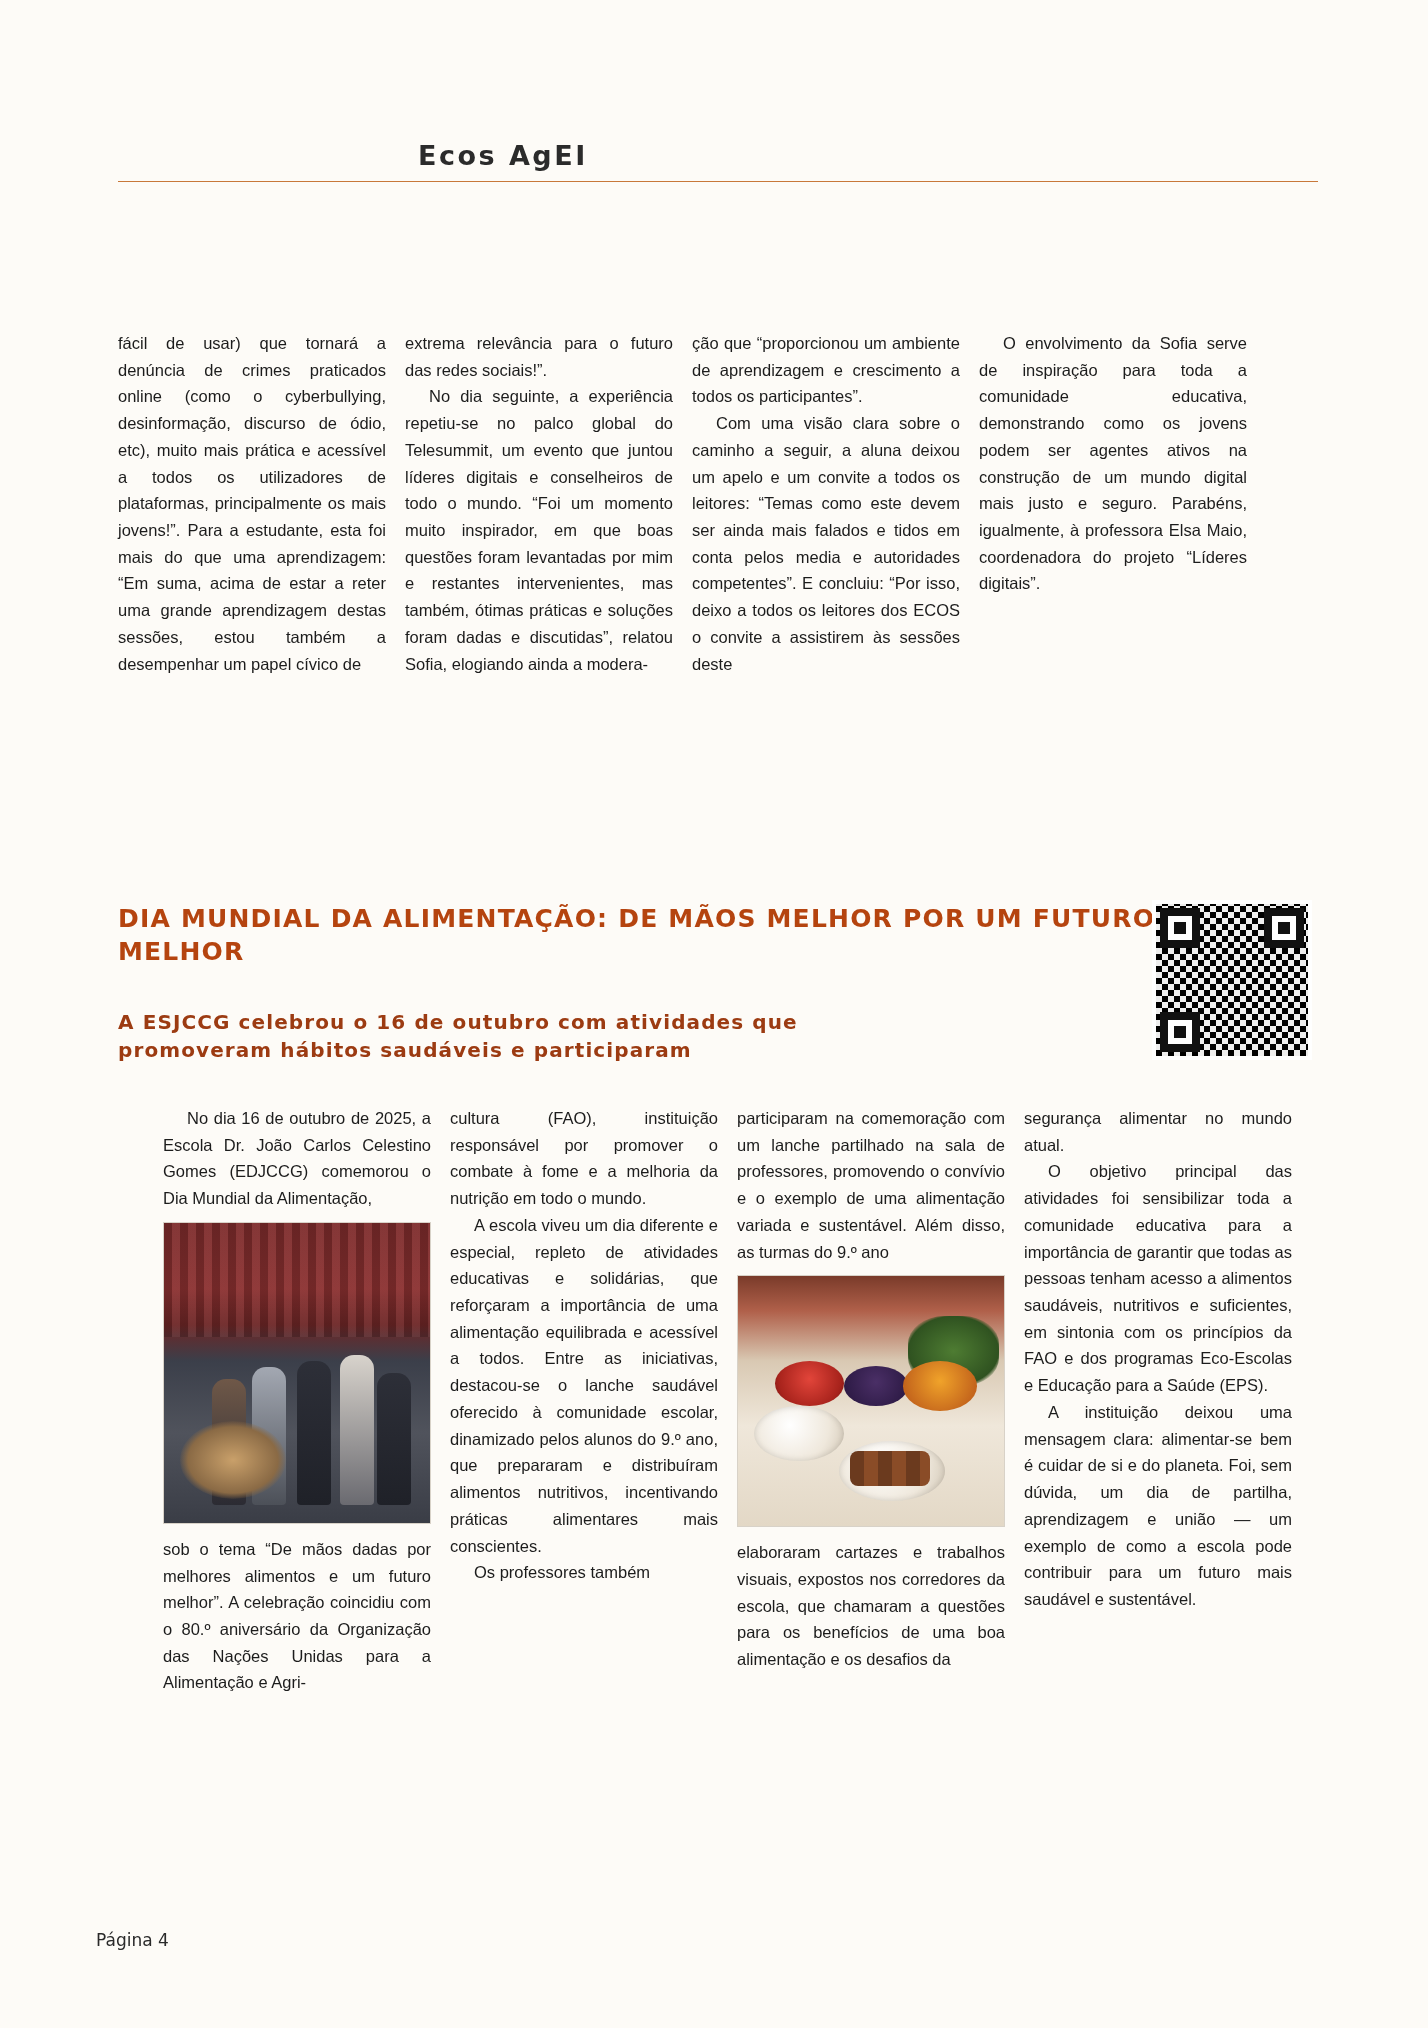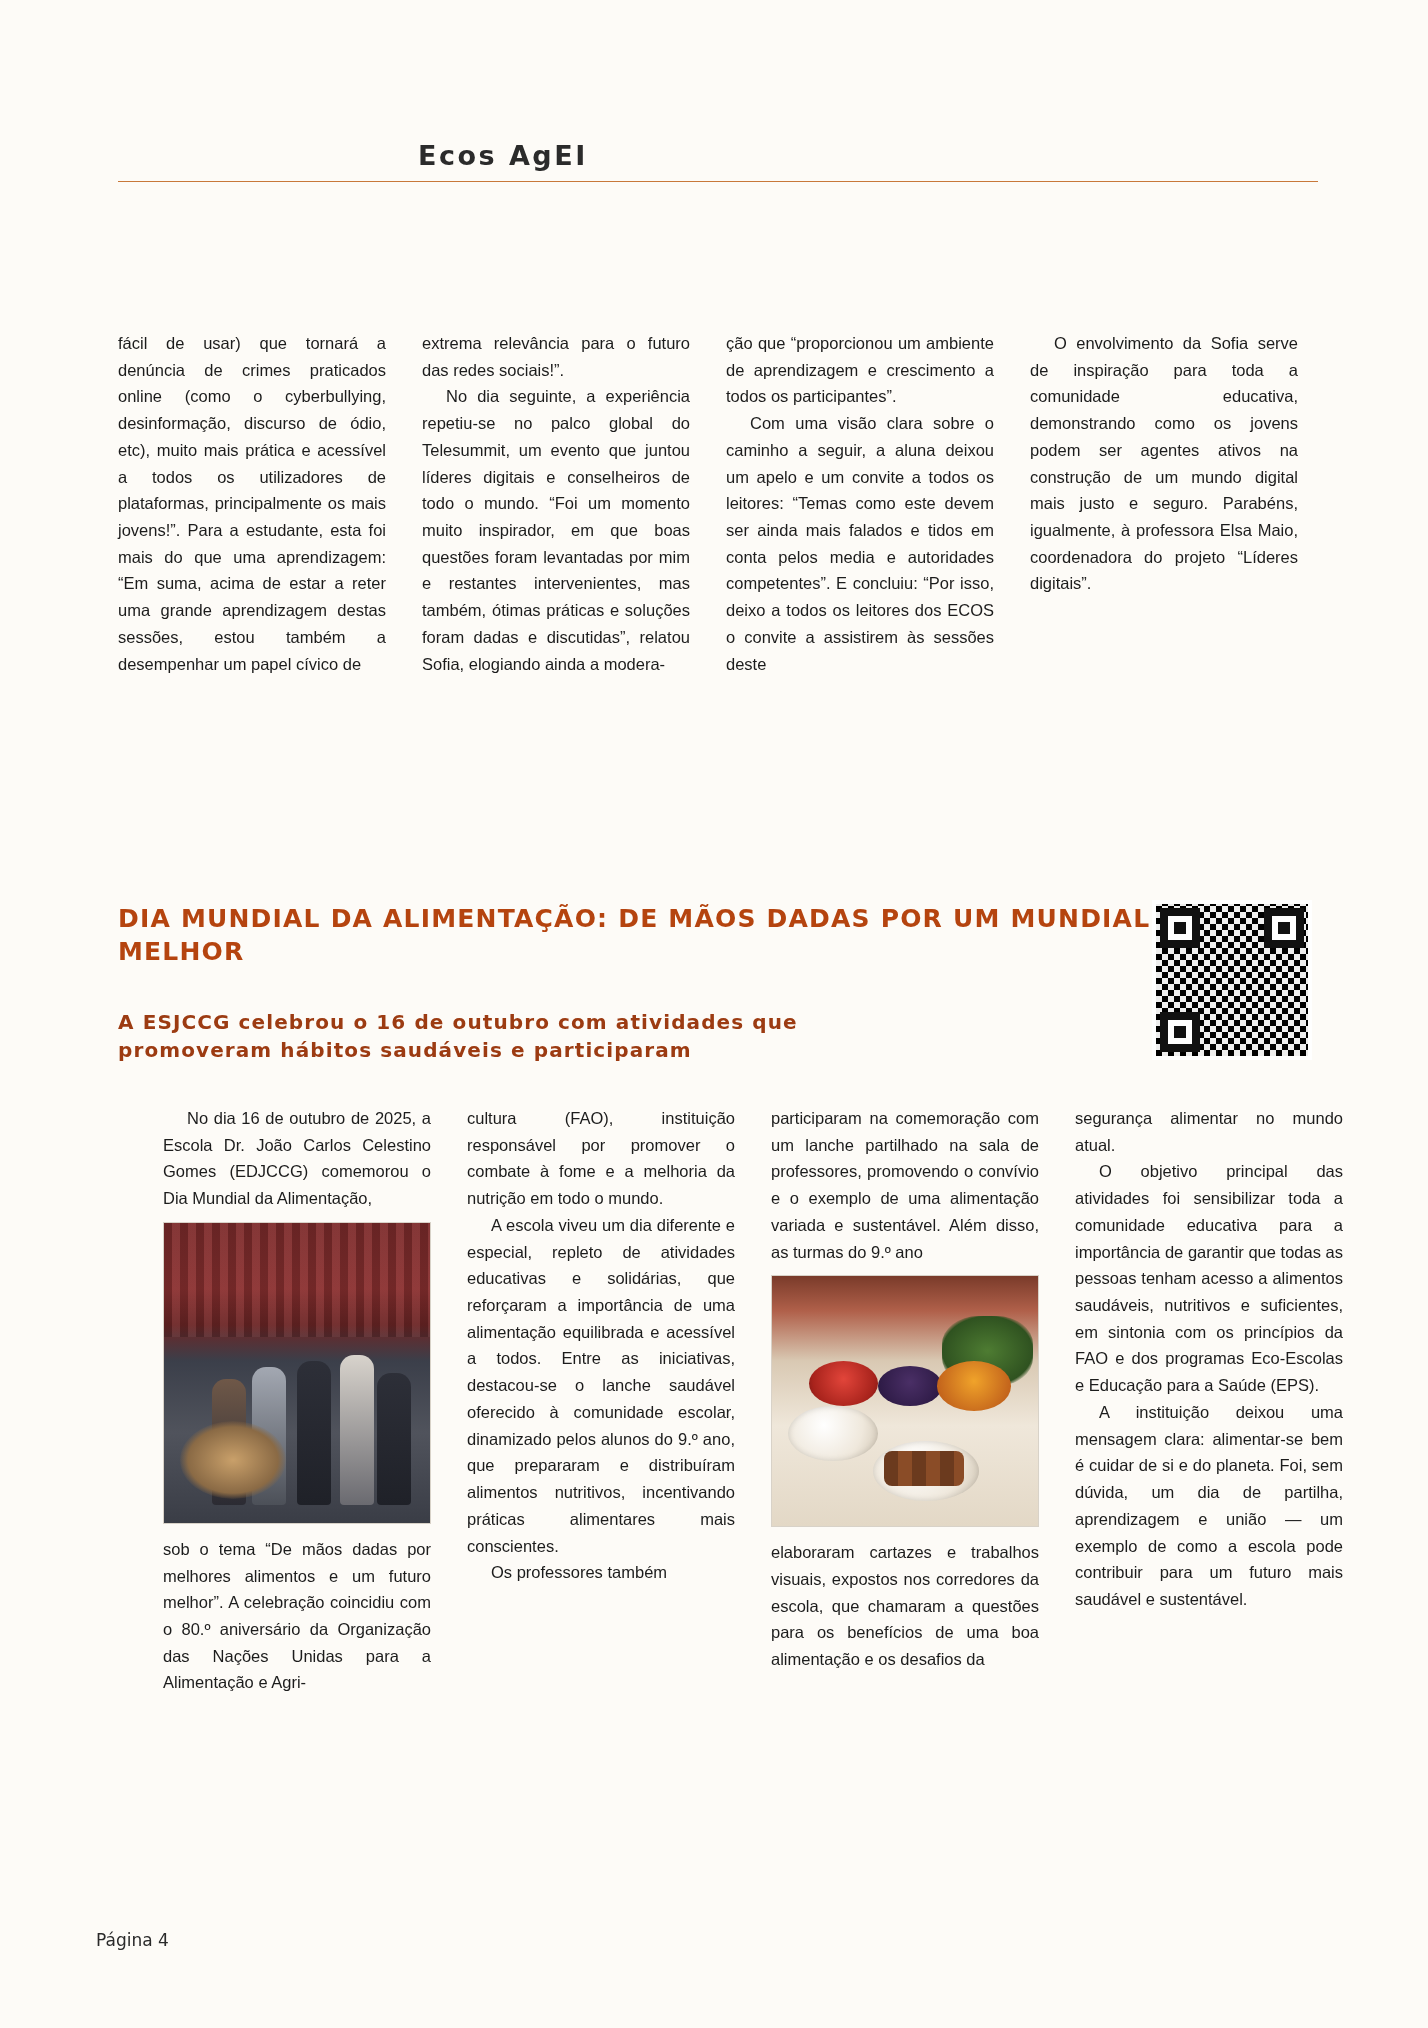--- a/index.html
+++ b/index.html
@@ -53,21 +53,21 @@
     letter-spacing: 1.1px;
     line-height: 1.42;
     color: #9c3b12;
     text-align: justify;
   }
   .headline .line2 { display:block; text-align:left; }
 
   .cols {
     position: absolute;
     display: flex;
-    gap: 36px;
+    gap: 19px;
   }
   .col {
     font-size: 16.5px;
     line-height: 1.62;
     text-align: justify;
     color: #1c1c1c;
   }
   .col p { margin: 0; }
   .col p.ind { text-indent: 24px; }
 
@@ -243,21 +243,21 @@
     </div>
     <div class="col">
       <p>ção que “proporcionou um ambiente de aprendizagem e crescimento a todos os participantes”.</p>
       <p class="ind">Com uma visão clara sobre o caminho a seguir, a aluna deixou um apelo e um convite a todos os leitores: “Temas como este devem ser ainda mais falados e tidos em conta pelos media e autoridades competentes”. E concluiu: “Por isso, deixo a todos os leitores dos ECOS o convite a assistirem às sessões deste</p>
     </div>
     <div class="col">
       <p class="ind">O envolvimento da Sofia serve de inspiração para toda a comunidade educativa, demonstrando como os jovens podem ser agentes ativos na construção de um mundo digital mais justo e seguro. Parabéns, igualmente, à professora Elsa Maio, coordenadora do projeto “Líderes digitais”.</p>
     </div>
   </div>
 
-  <div class="sec2-title">DIA MUNDIAL DA ALIMENTAÇÃO: DE MÃOS DADAS POR UM MUNDIAL MELHOR</div>
+  <div class="sec2-title">DIA MUNDIAL DA ALIMENTAÇÃO: DE MÃOS MELHOR POR UM FUTURO MELHOR</div>
   <div class="sec2-sub">
     <span>A ESJCCG celebrou o 16 de outubro com atividades que</span>
     <span class="l2">promoveram hábitos saudáveis e participaram</span>
   </div>
 
   <div class="qr">
     <span class="finder f1">
         <i></i>
       </span>
     <span class="finder f2">

